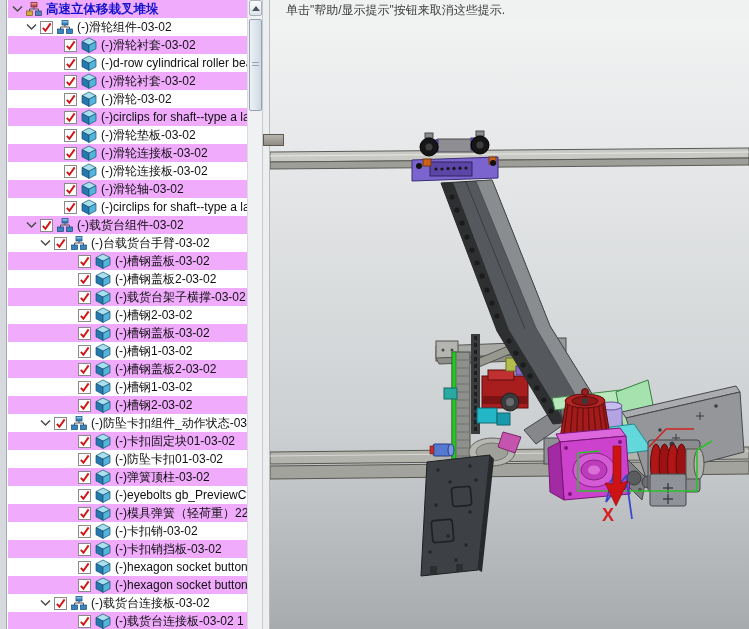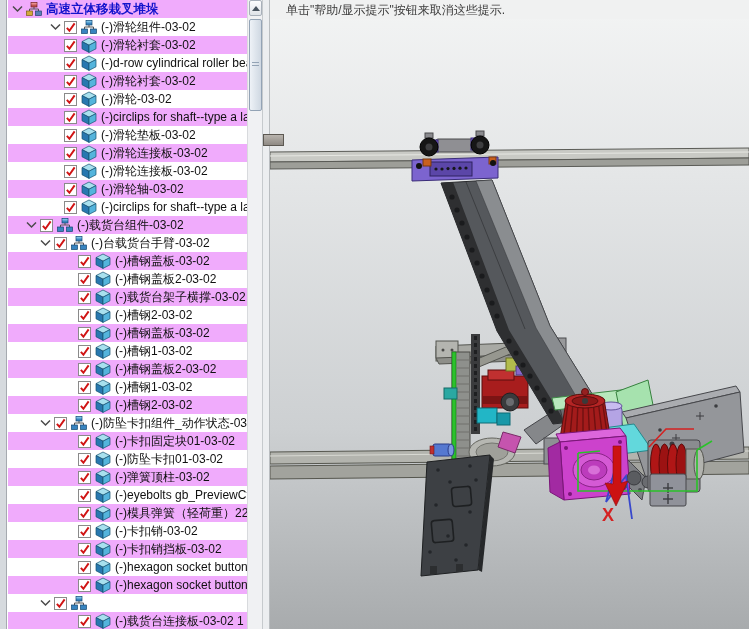--- a/index.html
+++ b/index.html
@@ -85,21 +85,21 @@
       </span>
       <span class="icon16"><svg width="16" height="16" viewBox="0 0 16 16">
           <path d="M8,6 V8 M3.5,10 V8 H12.5 V10" fill="none" stroke="#555" stroke-width="1"></path>
           <rect x="5" y="1.5" width="6" height="4.5" fill="#c05050" stroke="#702020" stroke-width="0.7"></rect>
           <rect x="5.4" y="1.9" width="5.2" height="1.6" fill="#e89090"></rect>
           <rect x="0.5" y="10" width="6" height="4.5" fill="#d4aa3c" stroke="#7a5c14" stroke-width="0.7"></rect>
           <rect x="9.5" y="10" width="6" height="4.5" fill="#5880b8" stroke="#24406e" stroke-width="0.7"></rect>
         </svg></span>
       <span class="lbl root-lbl">高速立体移栽叉堆垛</span>
     </div>
-    <div class="row" style="padding-left: 18px; margin-left: 24px;">
+    <div class="row" style="padding-left: 18px;">
       <span class="chev">
         <svg width="11" height="8" viewBox="0 0 11 8">
           <polyline points="1,1.5 5.5,6 10,1.5" fill="none" stroke="#4a4a4a" stroke-width="1.5"></polyline>
         </svg>
       </span>
       <span class="cb">
         <svg width="11" height="11" viewBox="0 0 12 12">
           <polyline points="2,6.5 4.8,9.5 10.5,1.5" fill="none" stroke="#d01414" stroke-width="2.1"></polyline>
         </svg>
       </span>
@@ -575,20 +575,21 @@
           <polyline points="2,6.5 4.8,9.5 10.5,1.5" fill="none" stroke="#d01414" stroke-width="2.1"></polyline>
         </svg>
       </span>
       <span class="icon16"><svg width="16" height="16" viewBox="0 0 16 16">
           <path d="M8,6 V8 M3.5,10 V8 H12.5 V10" fill="none" stroke="#555" stroke-width="1"></path>
           <rect x="5" y="1.5" width="6" height="4.5" fill="#3884c0" stroke="#12466e" stroke-width="0.7"></rect>
           <rect x="5.4" y="1.9" width="5.2" height="1.6" fill="#7cc0e4"></rect>
           <rect x="0.5" y="10" width="6" height="4.5" fill="#3884c0" stroke="#12466e" stroke-width="0.7"></rect>
           <rect x="9.5" y="10" width="6" height="4.5" fill="#3884c0" stroke="#12466e" stroke-width="0.7"></rect>
         </svg></span>
+      <span class="lbl">(-)载货台连接板-03-02</span>
     </div>
     <div class="row alt" style="padding-left: 46px;">
       <span class="leaf-spacer"></span>
       <span class="cb">
         <svg width="11" height="11" viewBox="0 0 12 12">
           <polyline points="2,6.5 4.8,9.5 10.5,1.5" fill="none" stroke="#d01414" stroke-width="2.1"></polyline>
         </svg>
       </span>
       <span class="icon16"><svg width="16" height="16" viewBox="0 0 16 16">
           <polygon points="8,1 15,4.6 8,8.2 1,4.6" fill="#a8e0ee" stroke="#16506e" stroke-width="0.7"></polygon>

